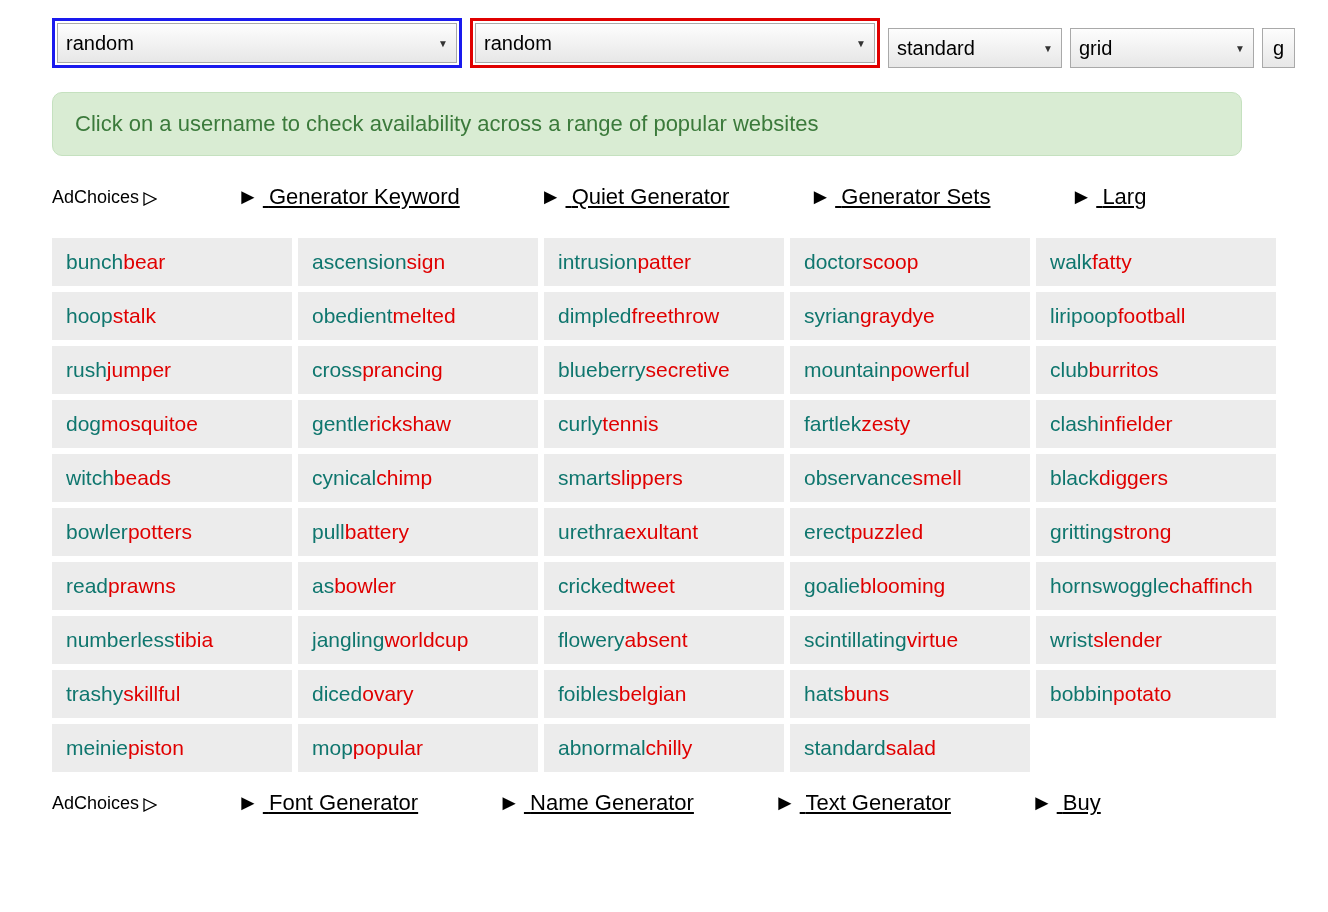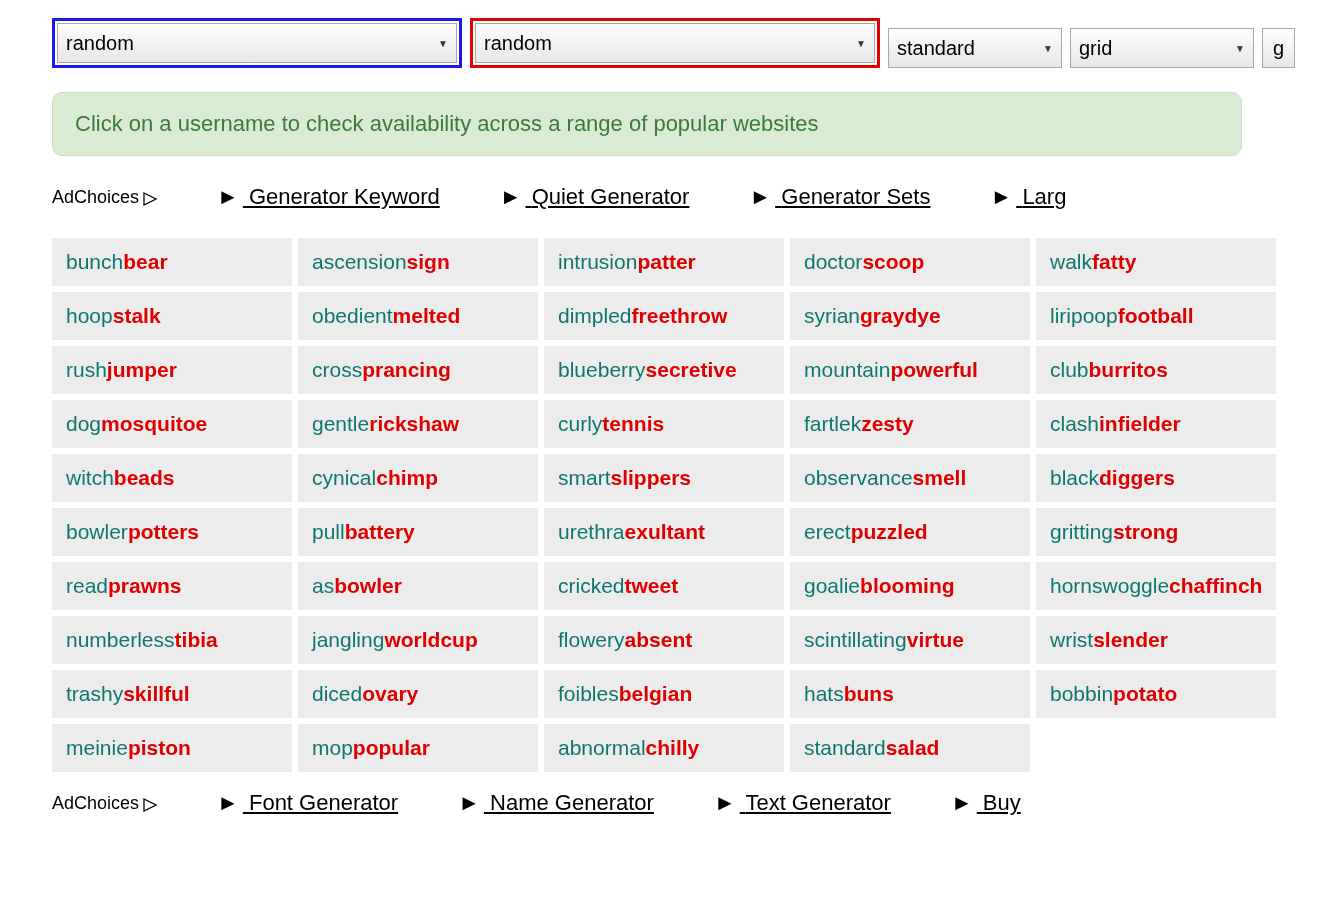--- a/index.html
+++ b/index.html
@@ -52,21 +52,21 @@
     border-radius: 10px;
     color: #3b7a3b;
     padding: 18px 22px;
     width: 1190px;
     font-size: 22px;
     margin-bottom: 28px;
   }
   .ad-row {
     display: flex;
     align-items: center;
-    gap: 60px;
+    gap: 80px;
     margin-bottom: 28px;
     font-size: 22px;
   }
   .ad-row.bottom { margin-top: 18px; margin-bottom: 0; }
   .adchoices {
     font-family: Arial, sans-serif;
     font-size: 18px;
     color: #000;
     display: inline-flex;
     align-items: center;
@@ -89,21 +89,21 @@
   }
   .cell {
     background: #ececec;
     padding: 12px 14px;
     font-size: 21px;
     cursor: pointer;
     white-space: nowrap;
     overflow: hidden;
   }
   .p1 { color: #0f766e; margin-top: 32px; }
-  .p2 { color: #e00000; font-weight: bold; }
+  .p2 { color: #e00000; }
 </style>
 </head>
 <body>
 
 <div class="controls">
   <div class="sel-wrap blue">
     <div class="sel sel1">
       <span>random</span>
       <span class="caret">▼</span>
     </div>

